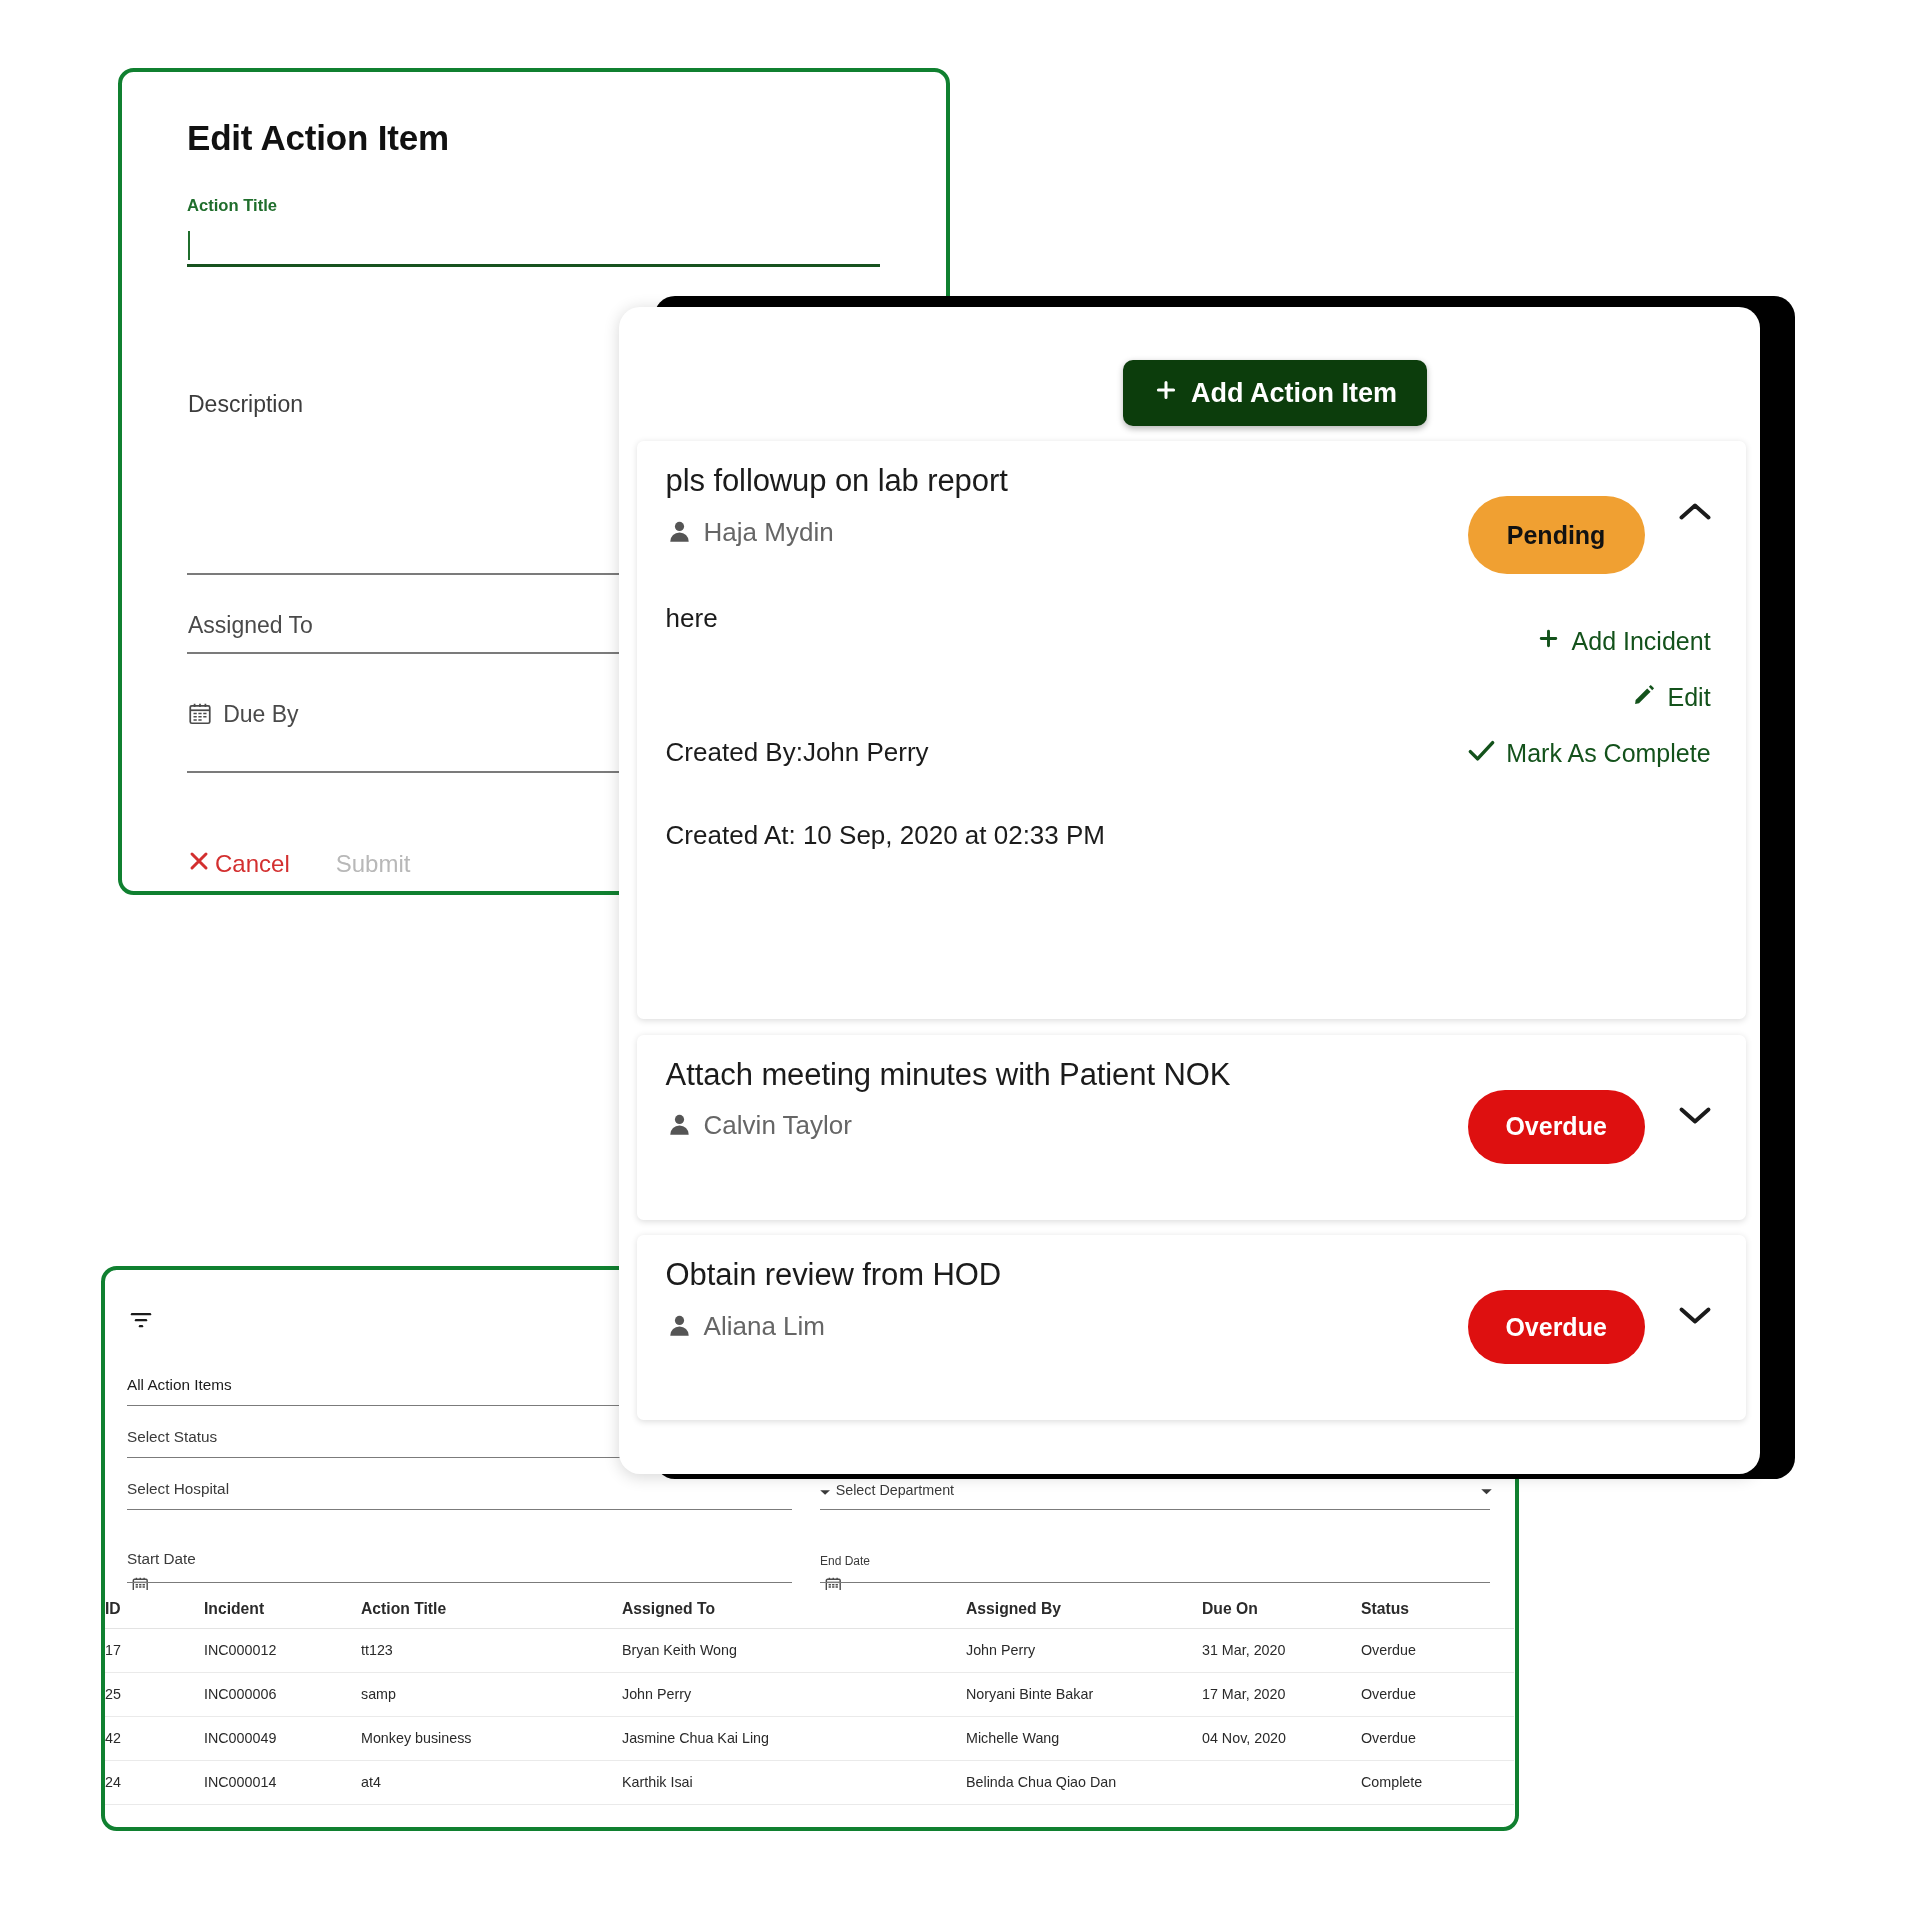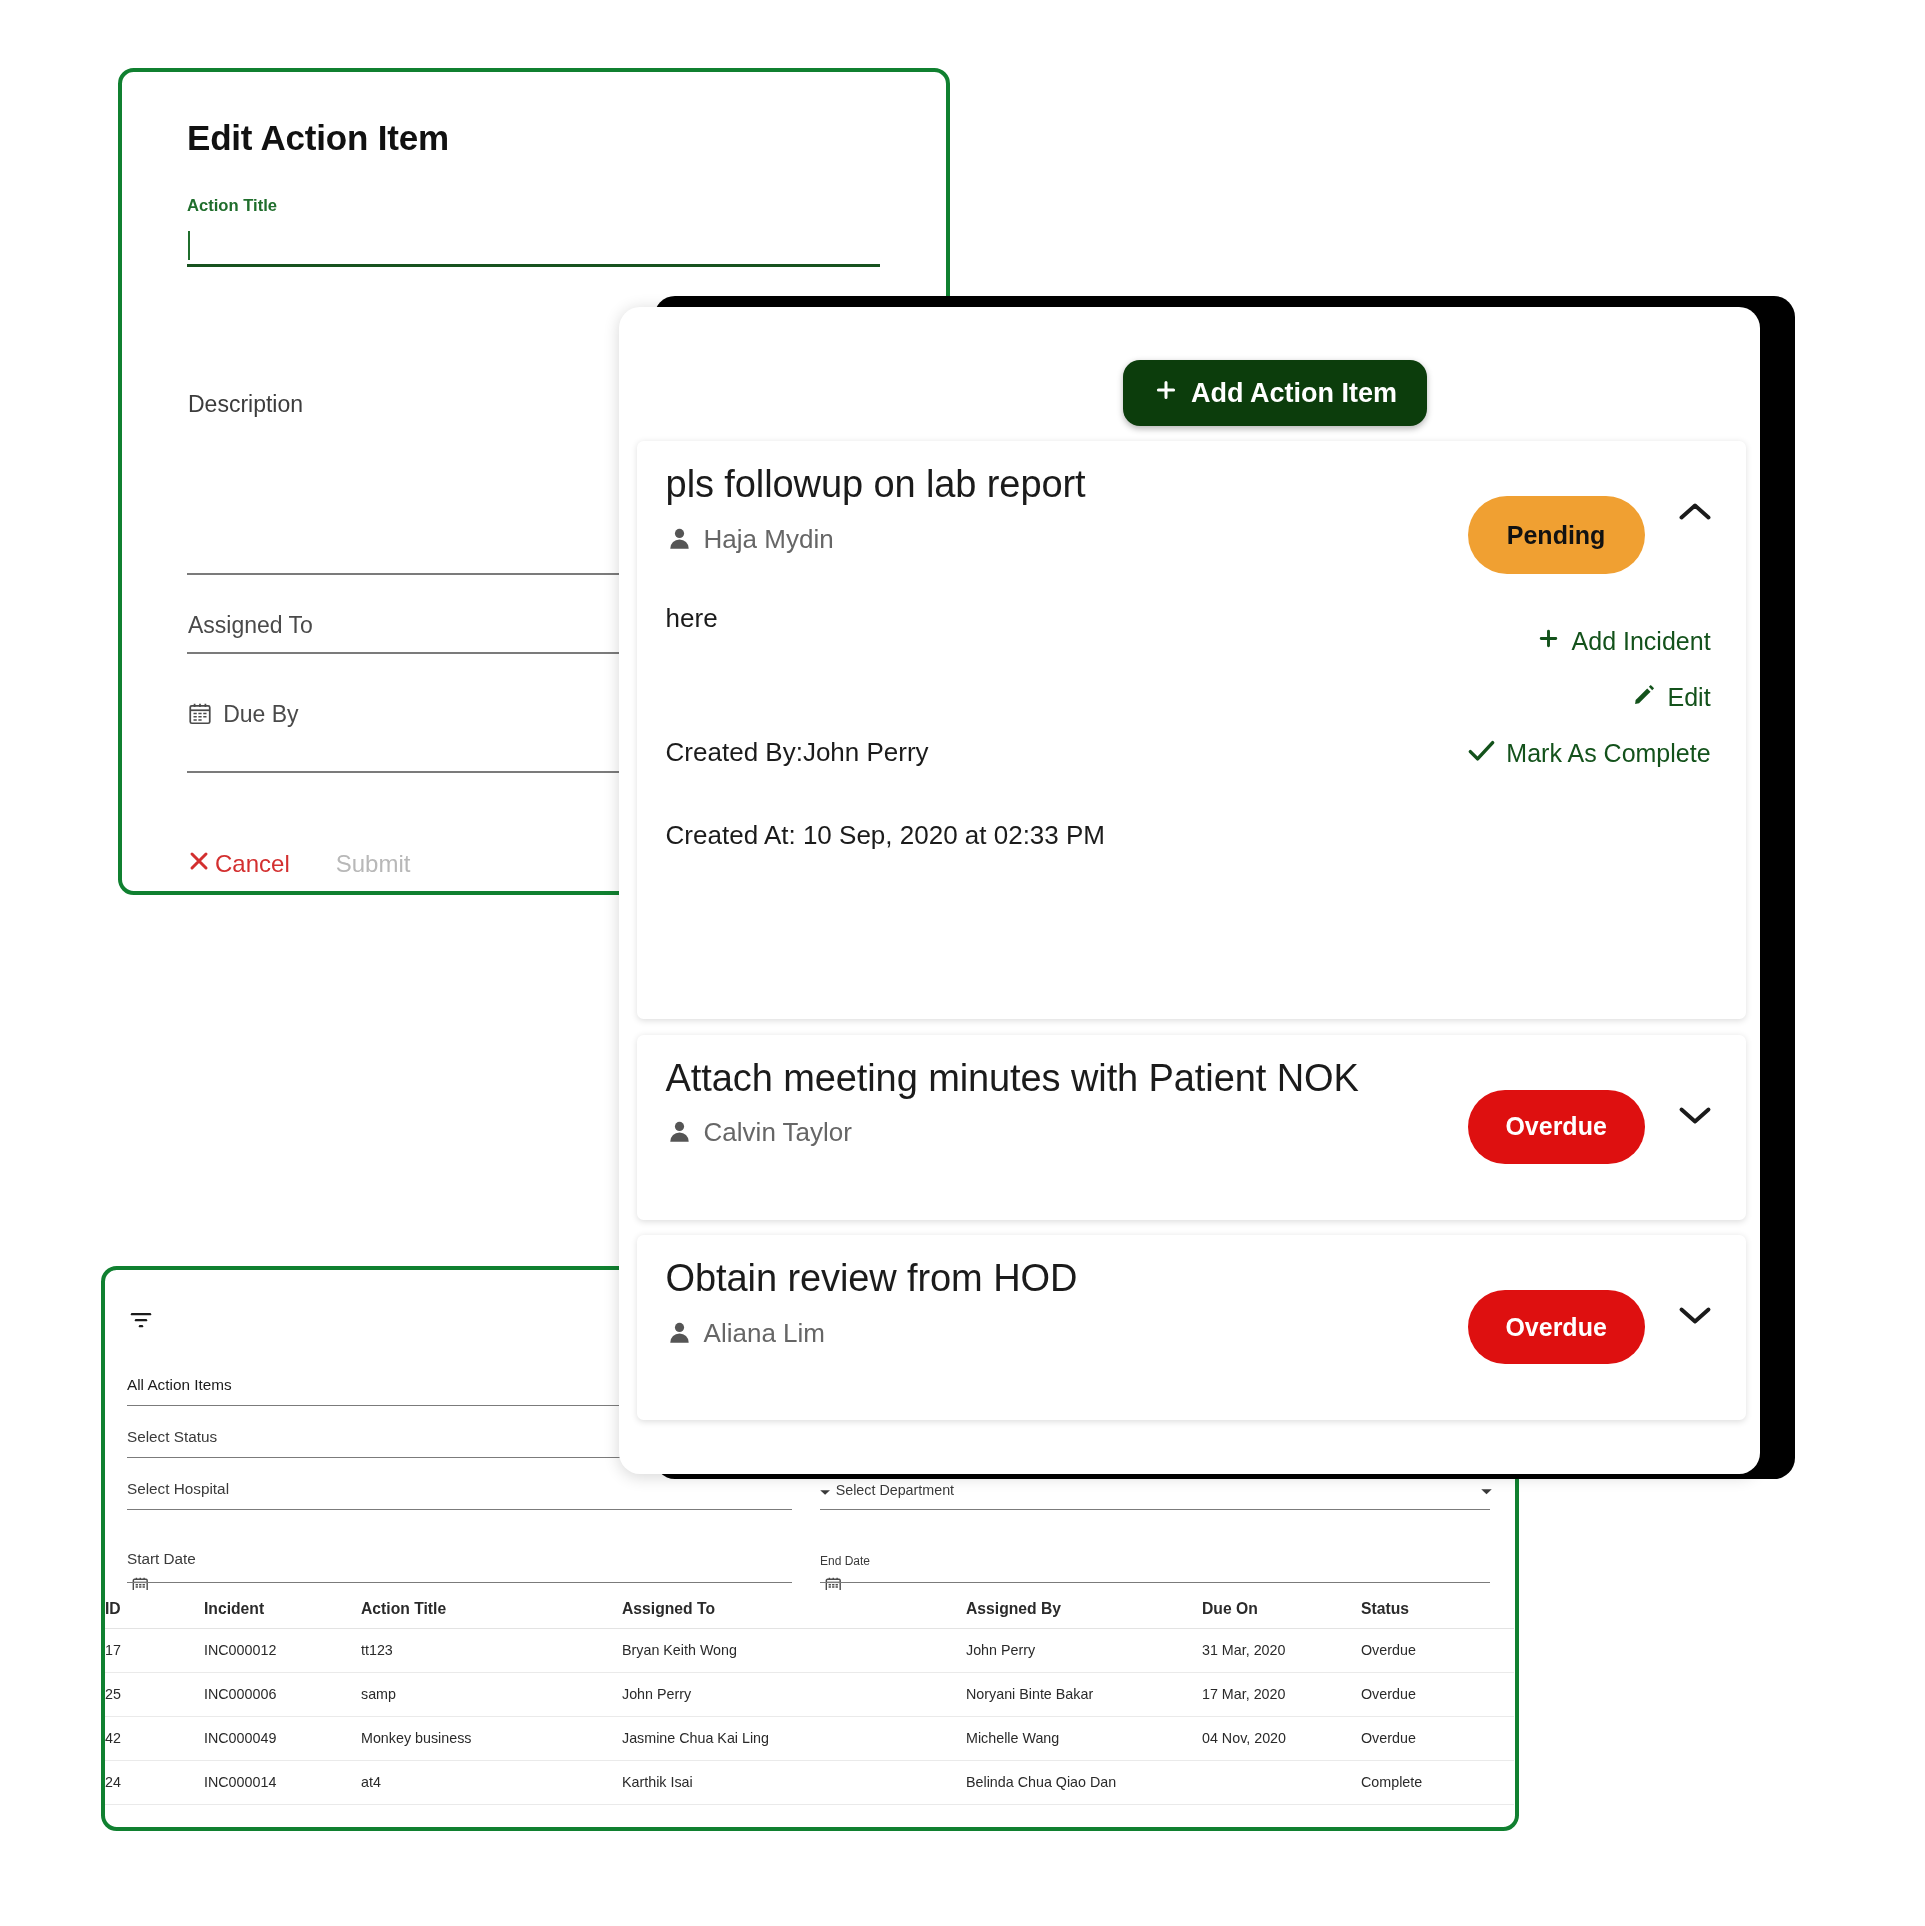--- a/index.html
+++ b/index.html
@@ -95,40 +95,40 @@
     background: #ffffff;
     border-radius: 21px;
     box-shadow: 0 2.8px 15.7px rgba(0,0,0,0.16);
     z-index: 50;
   }
   .add-action-btn {
     position: absolute; left: 504px; top: 53px;
     display: flex; align-items: center; gap: 12px;
     padding: 16.6px 30px;
     background: #0c3d0c; color: #ffffff;
-    border: none; border-radius: 17px;
+    border: none; border-radius: 10px;
     font-family: inherit; font-size: 27px; font-weight: 600;
     box-shadow: 0 2.3px 6.5px rgba(0,0,0,0.28);
     cursor: pointer; white-space: nowrap;
   }
 
   .items-wrap { position: absolute; left: 17.6px; top: 134px; width: 1109px; }
 
   .item-card {
     position: relative;
     background: #ffffff;
     border-radius: 6.5px;
     box-shadow: 0 1.4px 6.5px rgba(0,0,0,0.13);
     margin-bottom: 15.7px;
     padding: 22px 29px 24px 29px;
   }
   .item-card.expanded { height: 578px; }
   .item-card.collapsed { height: 185px; }
   .item-title {
-    font-size: 38px; font-weight: 400; color: #1b1b1b;
+    font-size: 31px; font-weight: 400; color: #1b1b1b;
     letter-spacing: -0.1px;
   }
   .assignee-row {
     display: flex; align-items: center; gap: 11px; margin-top: 17.6px;
   }
   .assignee-name { font-size: 26px; color: #666666; }
   .avatar-ico { flex: 0 0 auto; }
 
   .badge {
     position: absolute;

